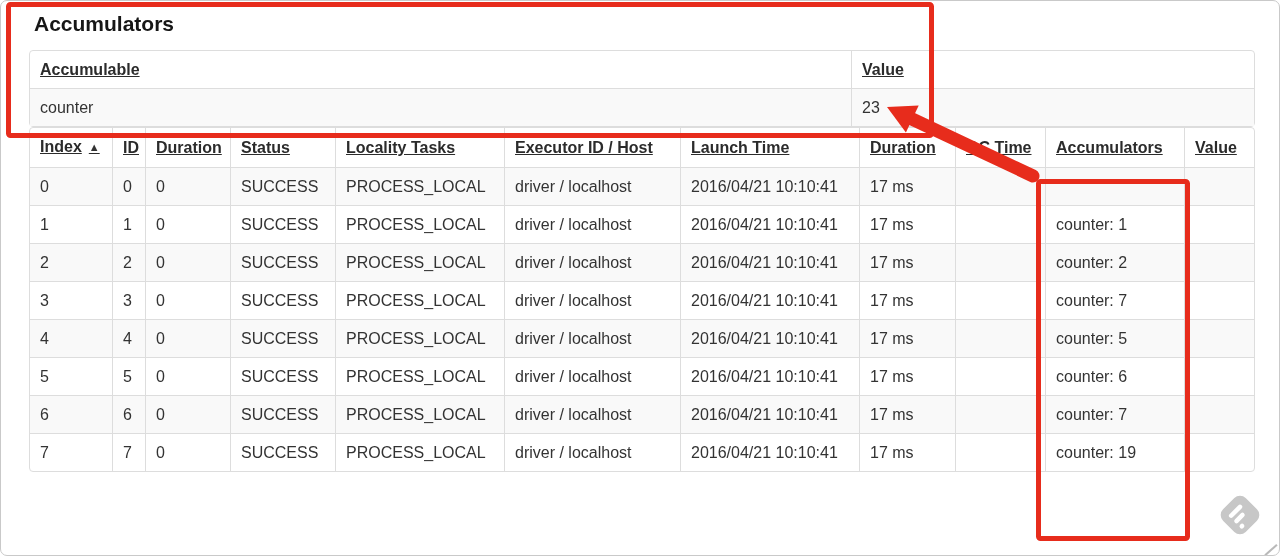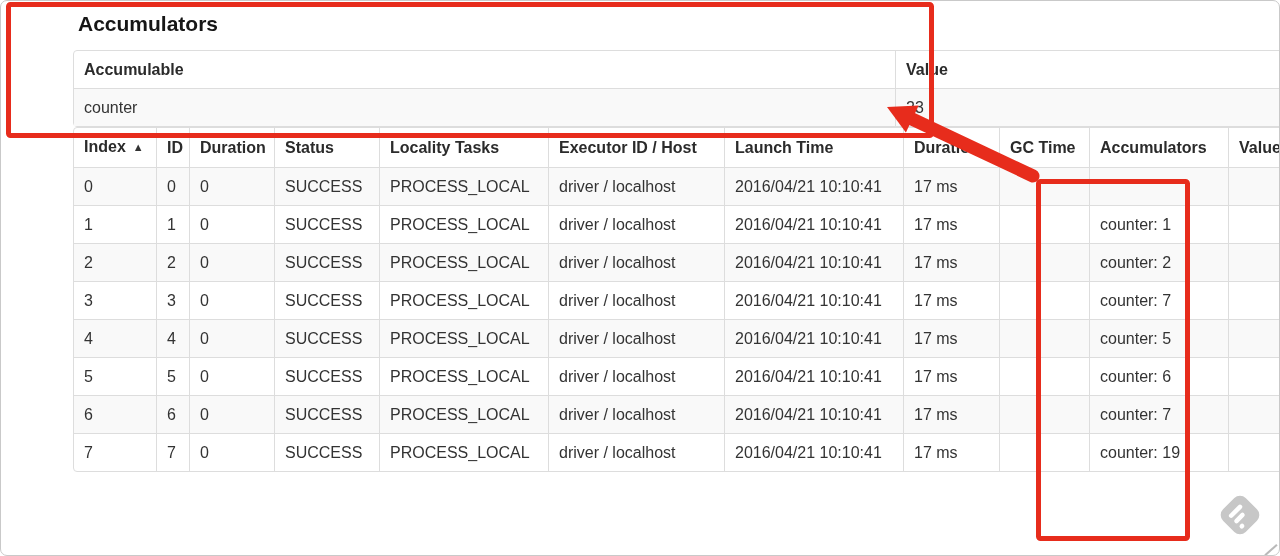--- a/index.html
+++ b/index.html
@@ -5,40 +5,40 @@
   * { box-sizing: border-box; }
   html, body { margin: 0; padding: 0; background: #ffffff; }
   body {
     width: 1280px; height: 556px; position: relative;
     font-family: "Liberation Sans", sans-serif;
     color: #333333;
   }
   .frame {
     position: absolute; left: 0; top: 0; width: 1280px; height: 556px;
     border: 1px solid #c9c9c9; border-radius: 7px;
-    background: #ffffff; overflow: hidden; padding-left: 44px;
+    background: #ffffff; overflow: hidden;
   }
   .content { padding: 12px 28px 0 28px; }
   h4.section-heading {
     margin: 0 0 15px 5px; font-size: 21px; line-height: 22px;
     font-weight: bold; color: #161616;
   }
   h4.tasks-heading { margin-top: 28px; margin-bottom: 18px; }
   table.ui-table {
     width: 1224px; table-layout: fixed;
     border-collapse: separate; border-spacing: 0;
     border: 1px solid #dddddd; border-radius: 4px;
     font-size: 16px; color: #333333;
   }
   table.ui-table th, table.ui-table td {
     padding: 8px 10px; line-height: 21px; text-align: left;
     border-left: 1px solid #dddddd; border-top: 1px solid #dddddd;
     white-space: nowrap; overflow: hidden;
   }
-  table.ui-table th { font-weight: bold; color: #2b2b2b; }
+  table.ui-table th { font-weight: bold; color: #2b2b2b; text-decoration: underline; }
   table.ui-table th:first-child, table.ui-table td:first-child { border-left: none; }
   table.ui-table thead tr:first-child th { border-top: none; }
   table.ui-table tbody tr:nth-child(odd) td { background: #f9f9f9; }
   .sort-caret { font-size: 11px; margin-left: 7px; color: #333; position: relative; top: -1px; }
   .annotations-overlay {
     position: absolute; left: 0; top: 0; width: 1280px; height: 556px;
     pointer-events: none; z-index: 20;
   }
   .watermark {
     position: absolute; left: 1213px; top: 488px; width: 52px; height: 52px;

